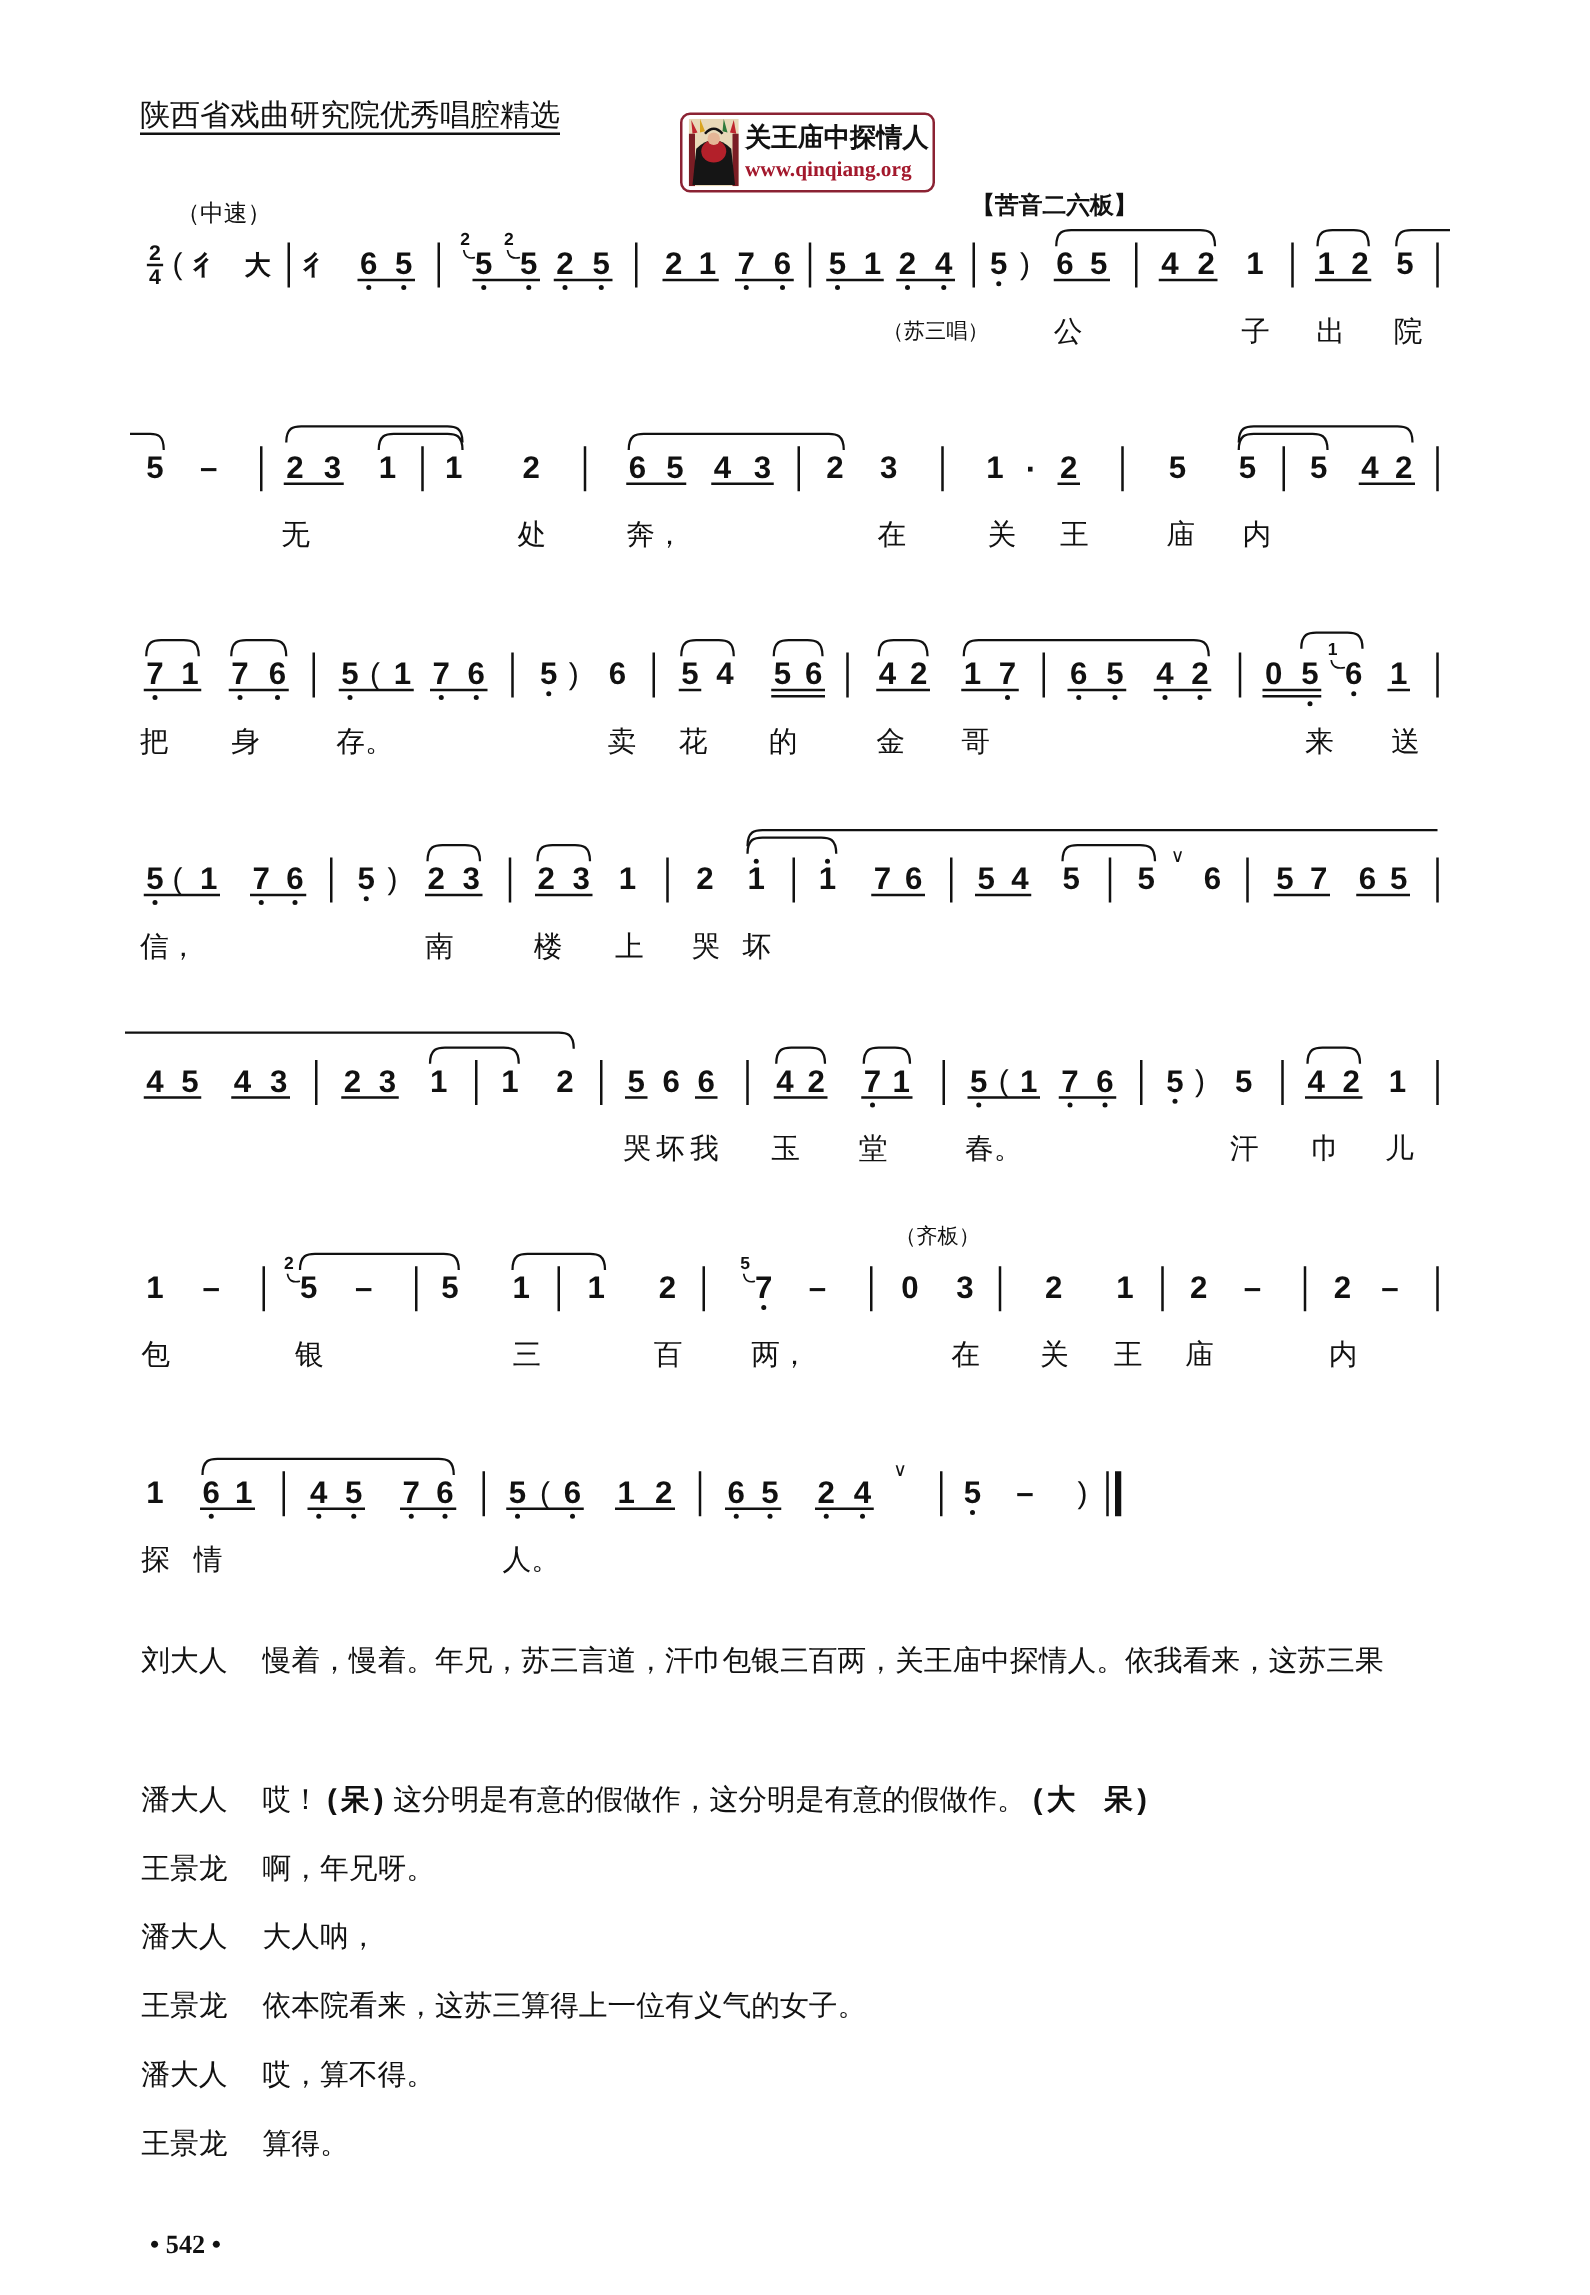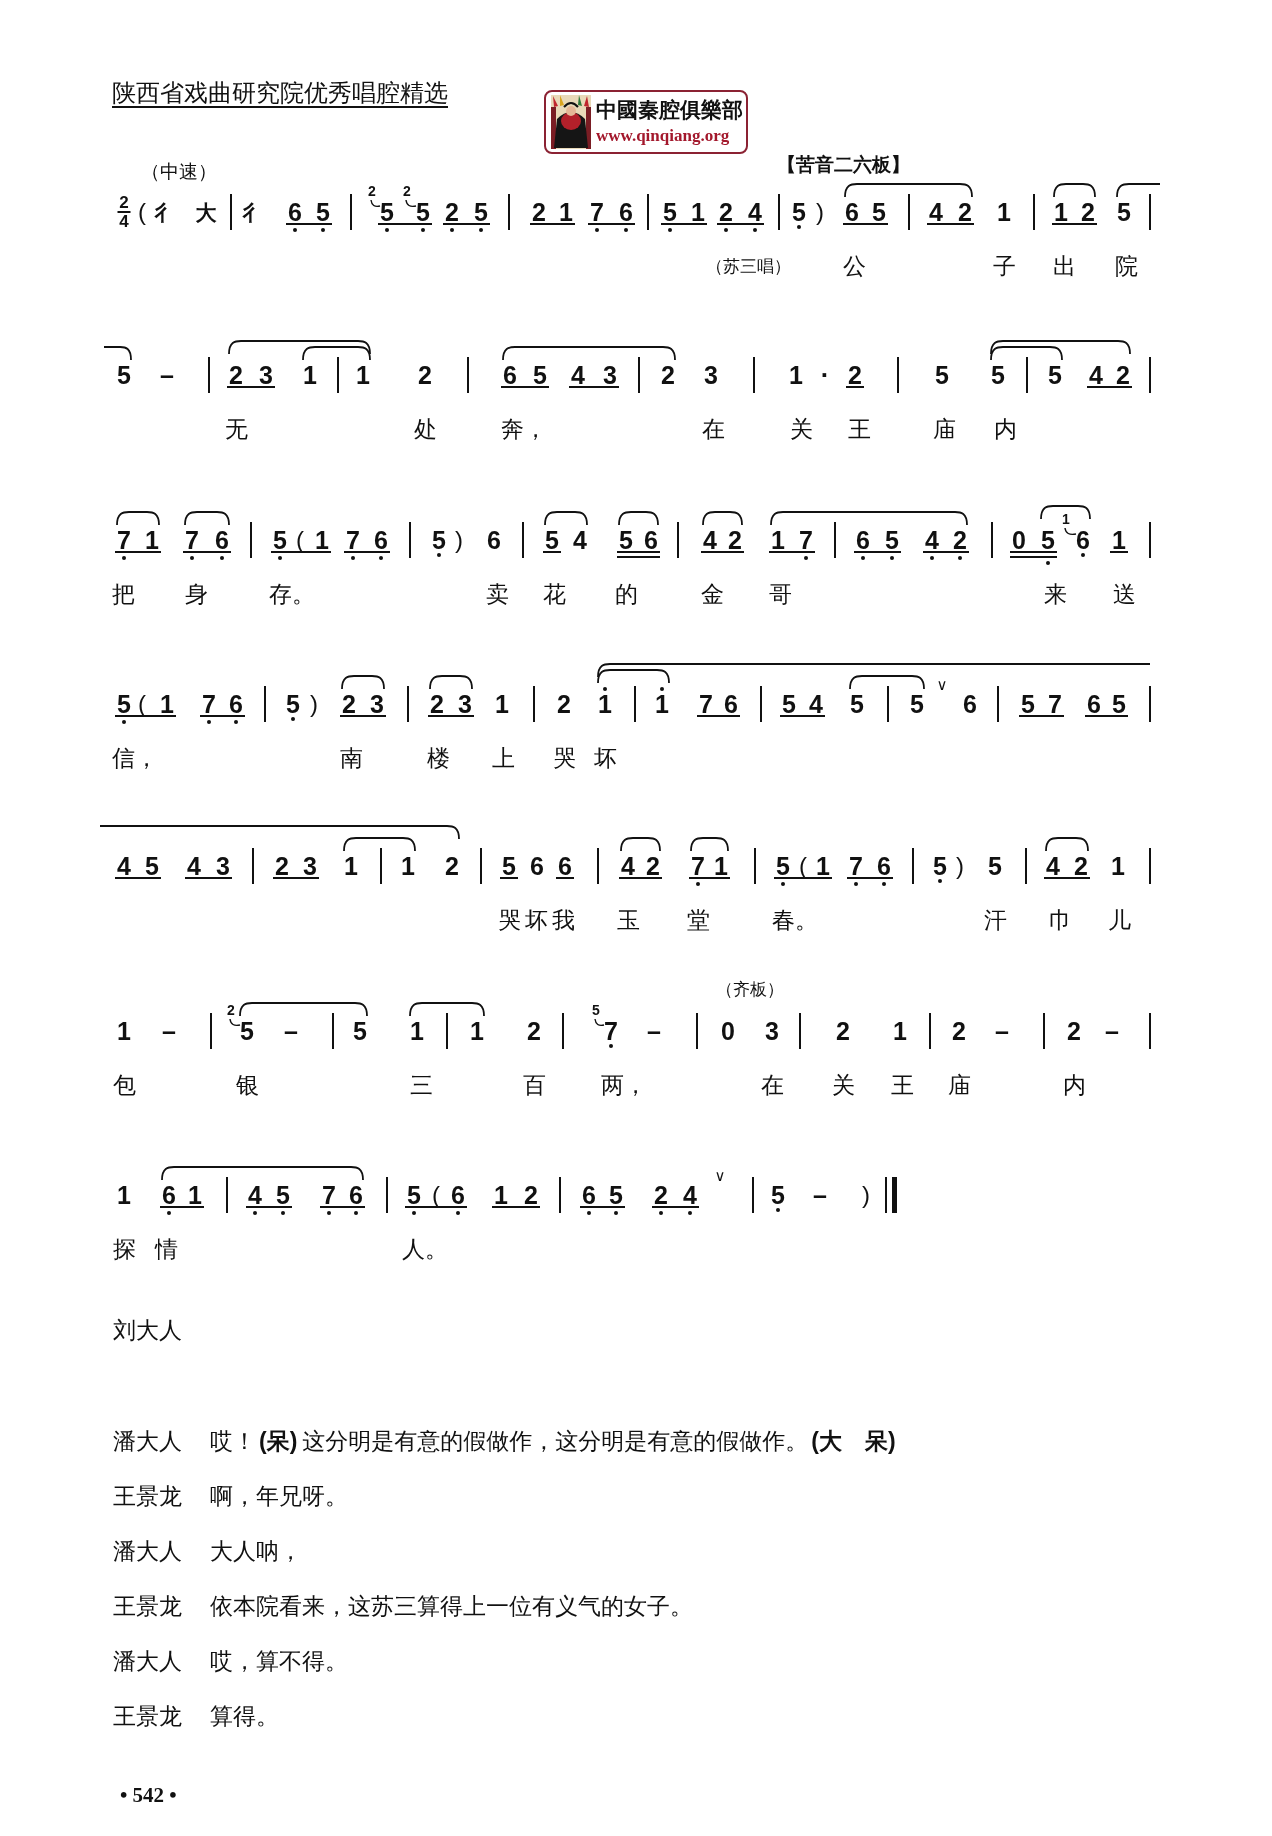--- a/index.html
+++ b/index.html
@@ -30,21 +30,21 @@
   .ts { position:absolute; top:0; transform:translate(-50%,-50%); display:flex; flex-direction:column; align-items:center; font-family:"Liberation Sans", sans-serif; font-weight:bold; font-size:17px; line-height:15px; }
   .ts-line { width:13px; height:2px; background:var(--ink,#111); margin:1px 0; }
   .bar { position:absolute; top:-18px; height:36px; width:2px; margin-left:-1px; background:var(--ink,#111); }
   .bar.thick { width:5px; margin-left:0; }
   .ul { position:absolute; height:2px; background:var(--ink,#111); }
   .od { position:absolute; width:4px; height:4px; margin:-2px 0 0 -2px; border-radius:50%; background:var(--ink,#111); }
   .slurs { position:absolute; left:0; top:-70px; overflow:visible; }
   .ly { position:absolute; top:54px; transform:translateY(-50%); font-family:"DejaVu Serif", serif; font-size:23px; line-height:1; white-space:nowrap; }
   .ly.small { font-size:17px; }
 
-  .dlg { position:absolute; left:0; width:1272px; height:24px; font-family:Liberation Sans, sans-serif; font-size:23px; line-height:24px; }
+  .dlg { position:absolute; left:0; width:1272px; height:24px; font-family:Liberation Mono, monospace; font-size:23px; line-height:24px; }
   .spk { position:absolute; left:113px; top:0; white-space:nowrap; }
   .txt { position:absolute; left:210px; top:0; white-space:nowrap; }
   .stage { font-weight:bold; margin:0 5px 0 3px; }
 
   .page-num { left:120px; top:1784px; font-family:"Liberation Serif", serif; font-weight:bold; font-size:21px; line-height:22px; white-space:nowrap; }
 </style>
 </head>
 <body>
 
 <div id="page" style="--ink: #111111; --bg: #ffffff; --logo-border: #8b2233; --logo-url: #a3182c;">
@@ -58,21 +58,21 @@
       <path d="M9 0 L13 10 L9 11 Z" fill="#d9a520"></path>
       <path d="M28 0 L31 11 L27 10 Z" fill="#2f7a3b"></path>
       <path d="M36 1 L38 12 L33 11 Z" fill="#c0262e"></path>
       <rect x="0" y="12" width="5" height="42" fill="#7a1d24"></rect>
       <rect x="35" y="12" width="5" height="42" fill="#7a1d24"></rect>
       <path d="M6 24 Q20 10 34 24 L37 53 L3 53 Z" fill="#151515"></path>
       <ellipse cx="20" cy="26" rx="10" ry="9" fill="#b3202a"></ellipse>
       <circle cx="20" cy="16" r="5" fill="#e5b696"></circle>
       <path d="M13 12 Q20 4 27 12" stroke="#111" stroke-width="2" fill="none"></path>
     </svg>
-    <div class="logo-title">中國秦腔俱樂部</div>
+    <div class="logo-title">关王庙中探情人</div>
     <div class="logo-url">www.qinqiang.org</div>
   </div>
 
   <div class="abs mark tempo">（中速）</div>
   <div class="abs mark banshi">【苦音二六板】</div>
   <div class="abs mark tempo2">（齐板）</div>
 
   <div class="system" style="top:212px">
       <svg class="slurs" width="1272" height="70" viewBox="0 -70 1272 70">
         <path d="M 371 -12 Q 372 -4 380 -6" fill="none" stroke="#111111" stroke-width="1.4"></path>
@@ -517,20 +517,21 @@
       <div class="ul" style="left: 492px; width: 48px; top: 11px;"></div>
       <div class="ul" style="left: 580px; width: 45px; top: 11px;"></div>
       <div class="ul" style="left: 652px; width: 47px; top: 11px;"></div>
       <span class="ly" style="left: 113px;">探</span>
       <span class="ly" style="left: 155px;">情</span>
       <span class="ly" style="left: 402px;">人。</span>
     </div>
 
   <div class="dlg" style="top:1318px">
     <span class="spk">刘大人</span>
+    <span class="txt">慢着，慢着。年兄，苏三言道，汗巾包银三百两，关王庙中探情人。依我看来，这苏三果</span>
   </div>
   <div class="dlg" style="top:1429px">
     <span class="spk">潘大人</span>
     <span class="txt">
       <span>哎！</span><span class="stage">(呆)</span><span>这分明是有意的假做作，这分明是有意的假做作。</span><span class="stage">(大　呆)</span>
     </span>
   </div>
   <div class="dlg" style="top:1484px">
     <span class="spk">王景龙</span>
     <span class="txt">啊，年兄呀。</span>

